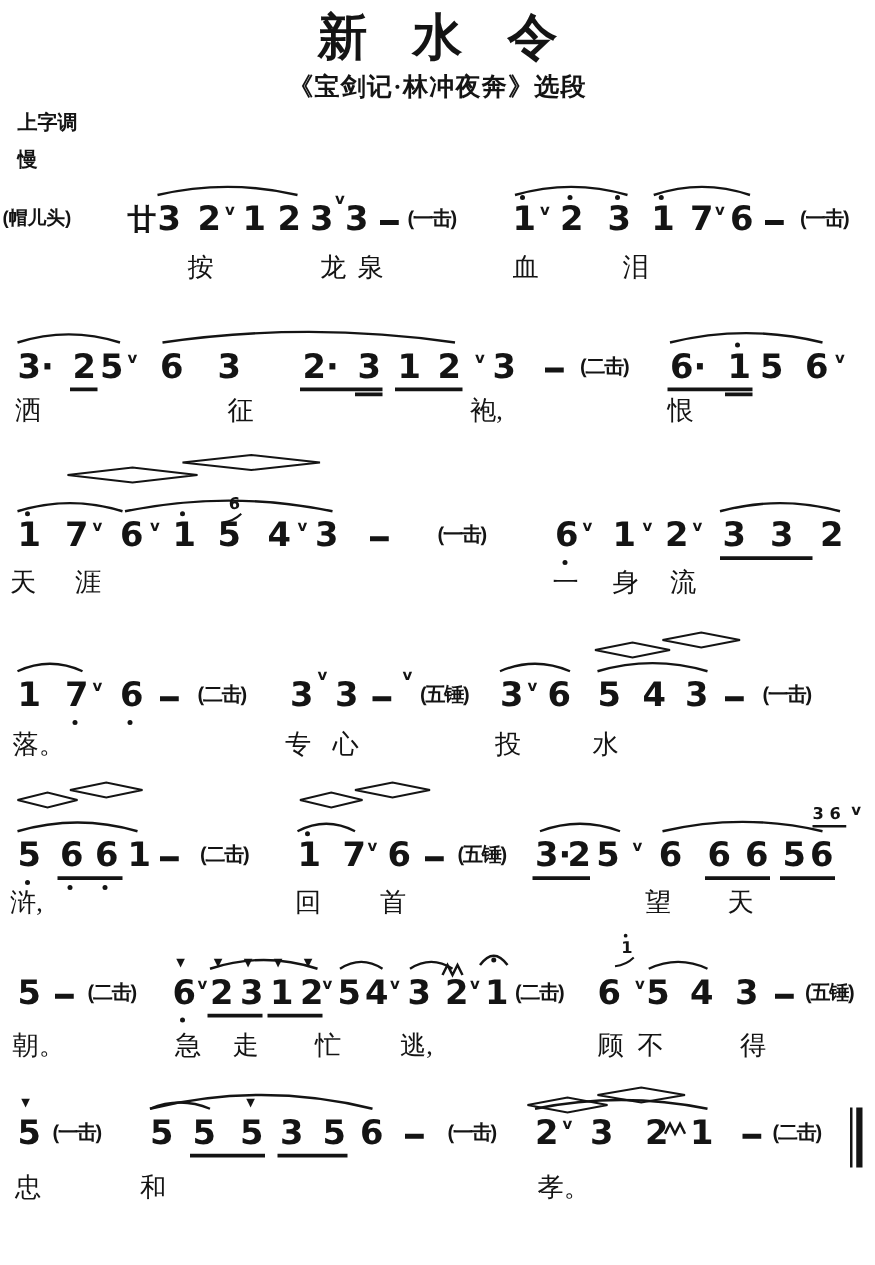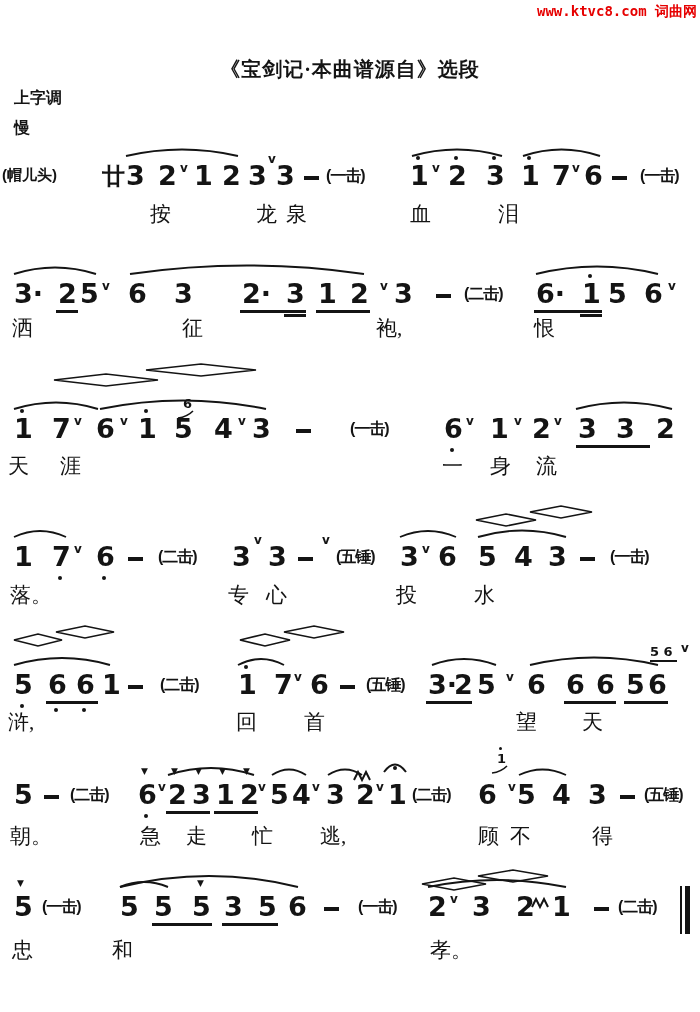--- a/index.html
+++ b/index.html
@@ -27,22 +27,22 @@
   .dot{position:absolute;background:#141414;border-radius:50%;width:4px;height:4px;}
   .dot.small{width:3px;height:3px;}
   #overlay{position:absolute;left:0;top:0;pointer-events:none;}
   .footer{position:absolute;left:468px;top:970px;font:21px "Liberation Serif",serif;white-space:nowrap;}
   .footer .site{margin-left:34px;}
 </style>
 </head>
 <body>
 
 <div class="page">
-  <div class="watermark" style="color: rgb(230, 0, 0);">www.ktvc8.com 词曲网</div>
-  <div class="subtitle">《宝剑记·本曲谱源自》选段</div>
+  <h1 class="title">新水令</h1>
+  <div class="subtitle">《宝剑记·林冲夜奔》选段</div>
   <div class="keylabel">上字调</div>
   <div class="tempolabel">慢</div>
   <div class="score">
       <span class="lbl" style="position: absolute; left: 2px; top: 167px;">(帽儿头)</span>
       <span class="sym" style="position: absolute; left: 102px; top: 165px;">廿</span>
       <span class="note" style="position: absolute; left: 126px; top: 162px;">3</span>
       <span class="note" style="position: absolute; left: 158px; top: 162px;">2</span>
       <span class="breath" style="position: absolute; left: 180px; top: 162px;">v</span>
       <span class="note" style="position: absolute; left: 194px; top: 162px;">1</span>
       <span class="note" style="position: absolute; left: 222px; top: 162px;">2</span>
@@ -180,21 +180,21 @@
       <span class="breath" style="position: absolute; left: 506px; top: 671px;">v</span>
       <span class="note" style="position: absolute; left: 527px; top: 671px;">6</span>
       <span class="note" style="position: absolute; left: 566px; top: 671px;">6</span>
       <span class="note" style="position: absolute; left: 596px; top: 671px;">6</span>
       <span class="note" style="position: absolute; left: 626px; top: 671px;">5</span>
       <span class="note" style="position: absolute; left: 648px; top: 671px;">6</span>
       <div class="bar" style="left: 46px; top: 701px; width: 52px; height: 2.5px;"></div>
       <div class="bar" style="left: 426px; top: 701px; width: 46px; height: 2.5px;"></div>
       <div class="bar" style="left: 564px; top: 701px; width: 52px; height: 2.5px;"></div>
       <div class="bar" style="left: 624px; top: 701px; width: 44px; height: 2.5px;"></div>
-      <span class="grace" style="position: absolute; left: 650px; top: 645px;">5 6</span>
+      <span class="grace" style="position: absolute; left: 650px; top: 645px;">3 6</span>
       <div class="bar" style="left: 650px; top: 660px; width: 27px; height: 2px;"></div>
       <span class="breath" style="position: absolute; left: 681px; top: 642px;">v</span>
       <span class="lyric" style="position: absolute; left: 8px; top: 712px;">浒,</span>
       <span class="lyric" style="position: absolute; left: 236px; top: 712px;">回</span>
       <span class="lyric" style="position: absolute; left: 304px; top: 712px;">首</span>
       <span class="lyric" style="position: absolute; left: 516px; top: 712px;">望</span>
       <span class="lyric" style="position: absolute; left: 582px; top: 712px;">天</span>
       <span class="note" style="position: absolute; left: 14px; top: 781px;">5</span>
       <div class="bar" style="left: 44px; top: 795px; width: 15px; height: 4px;"></div>
       <span class="perc" style="position: absolute; left: 70px; top: 787px;">(二击)</span>

